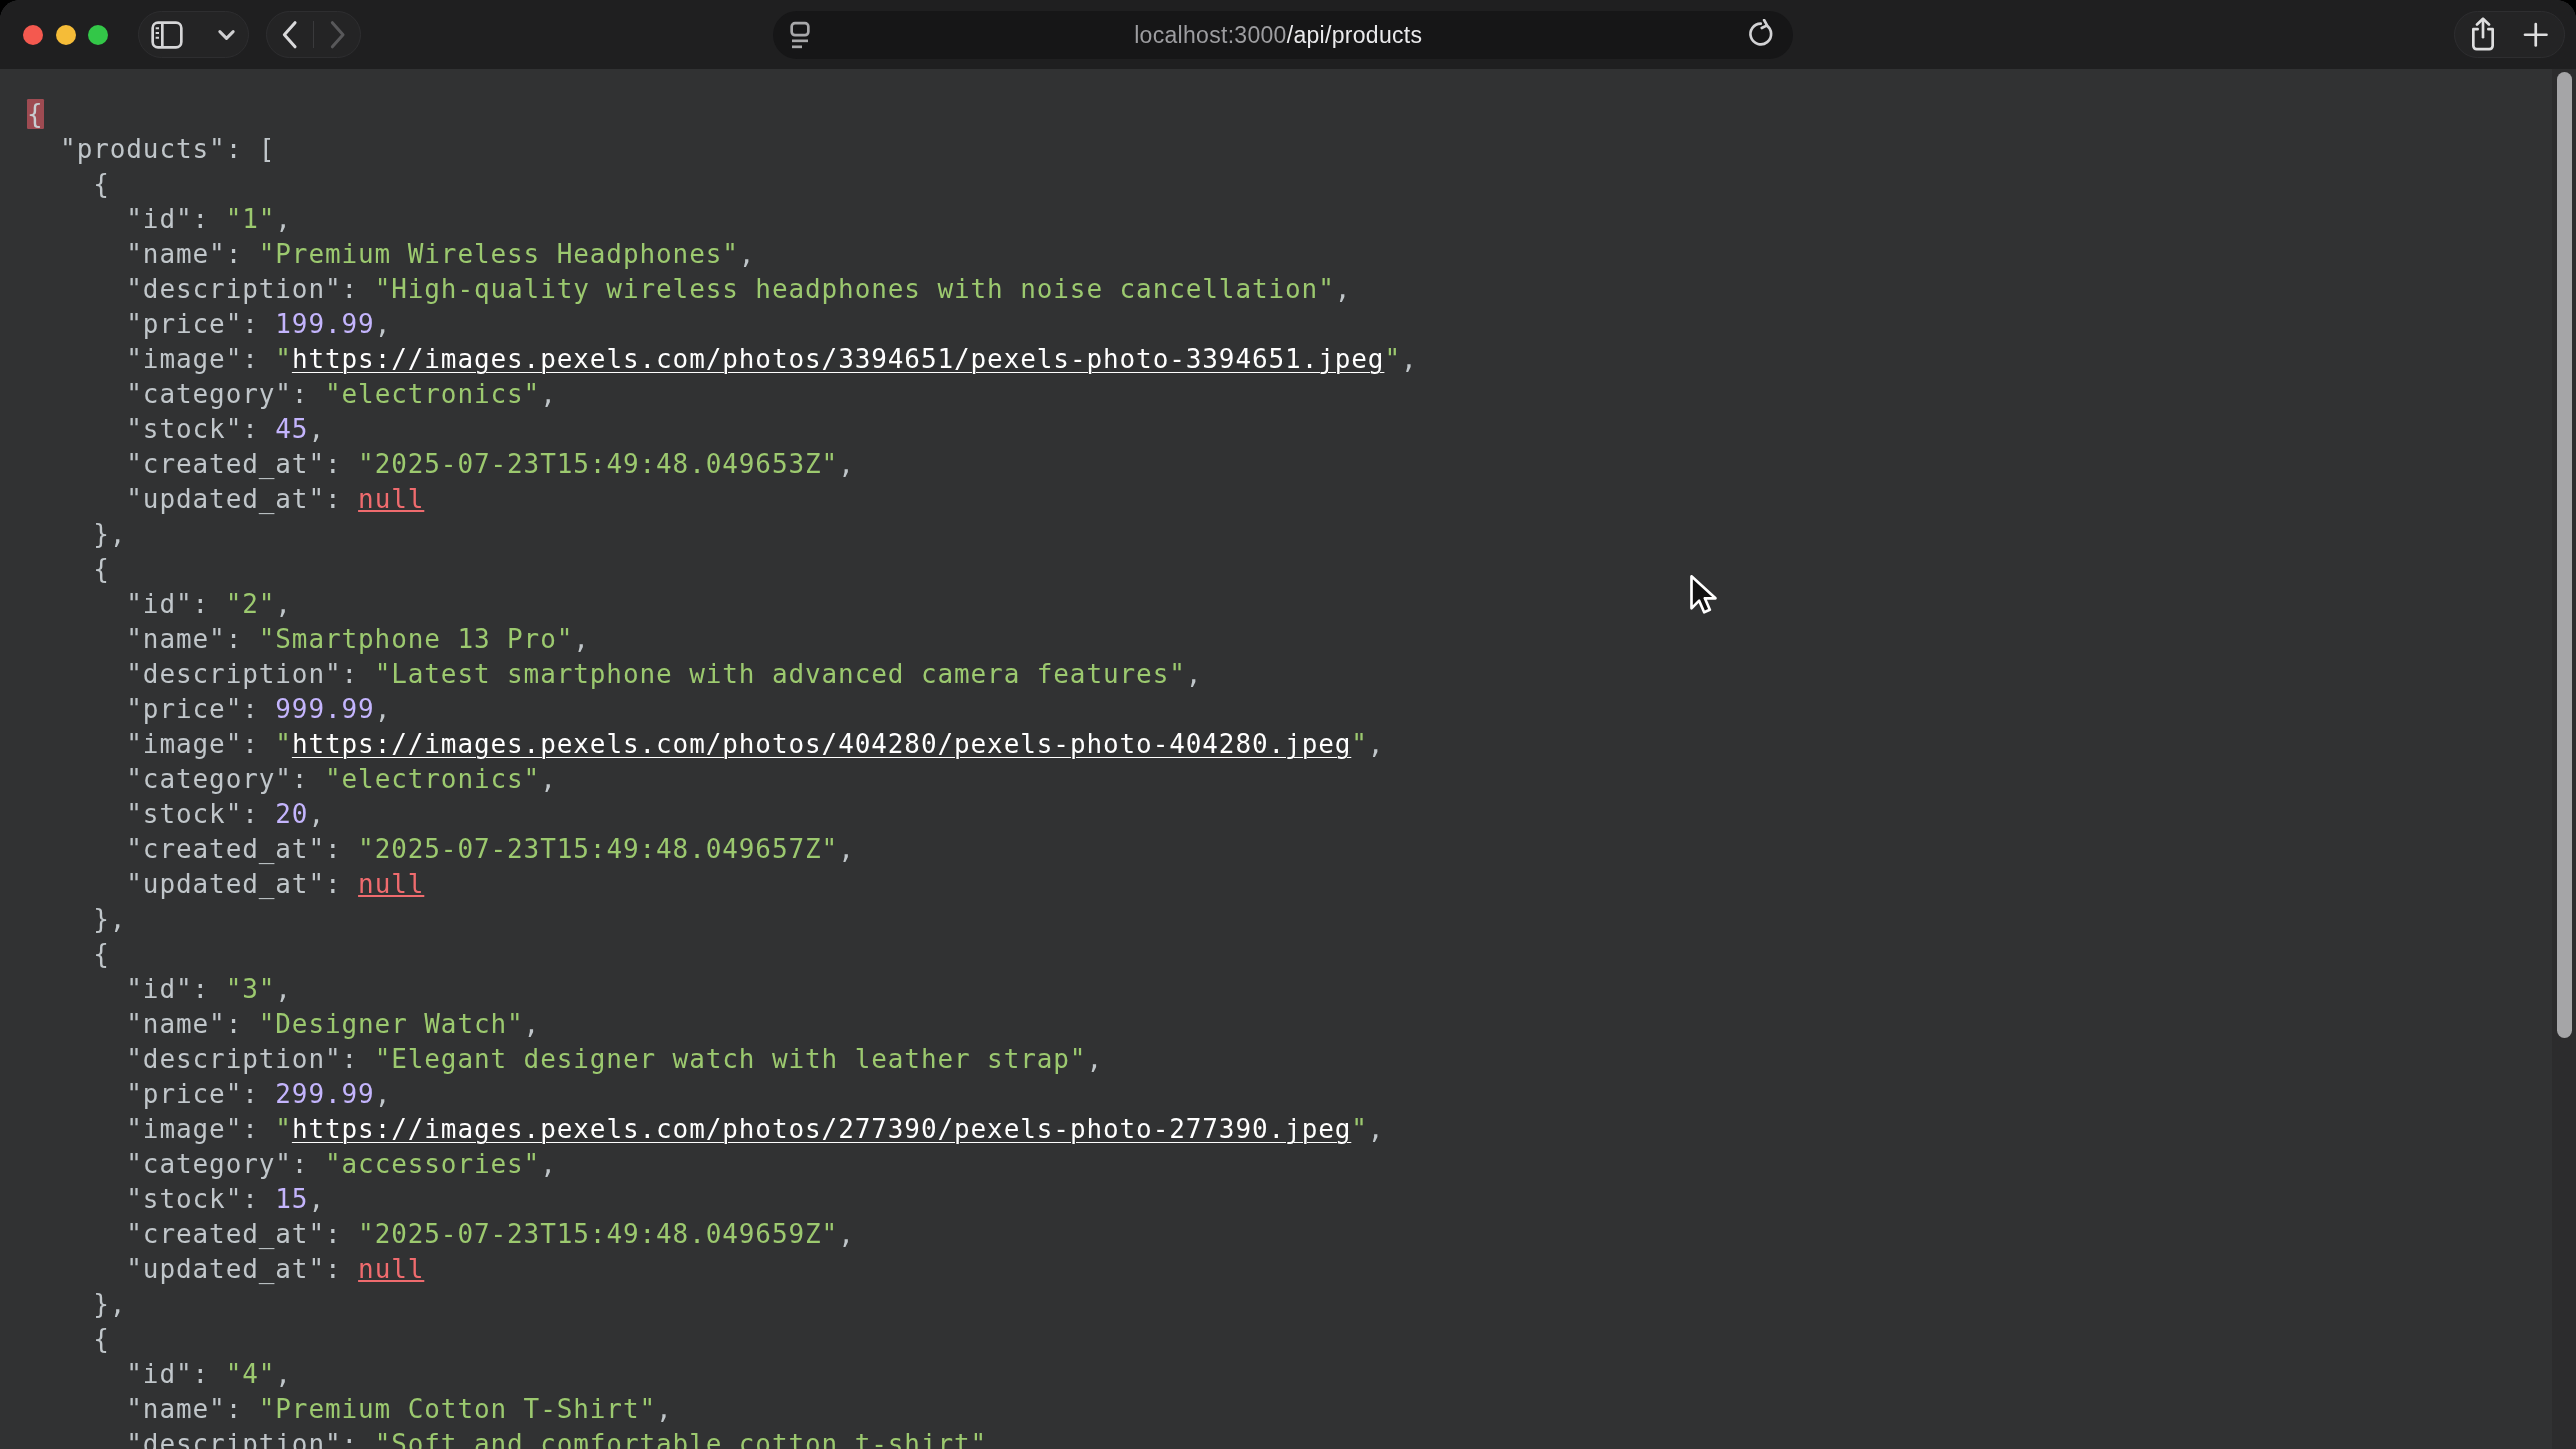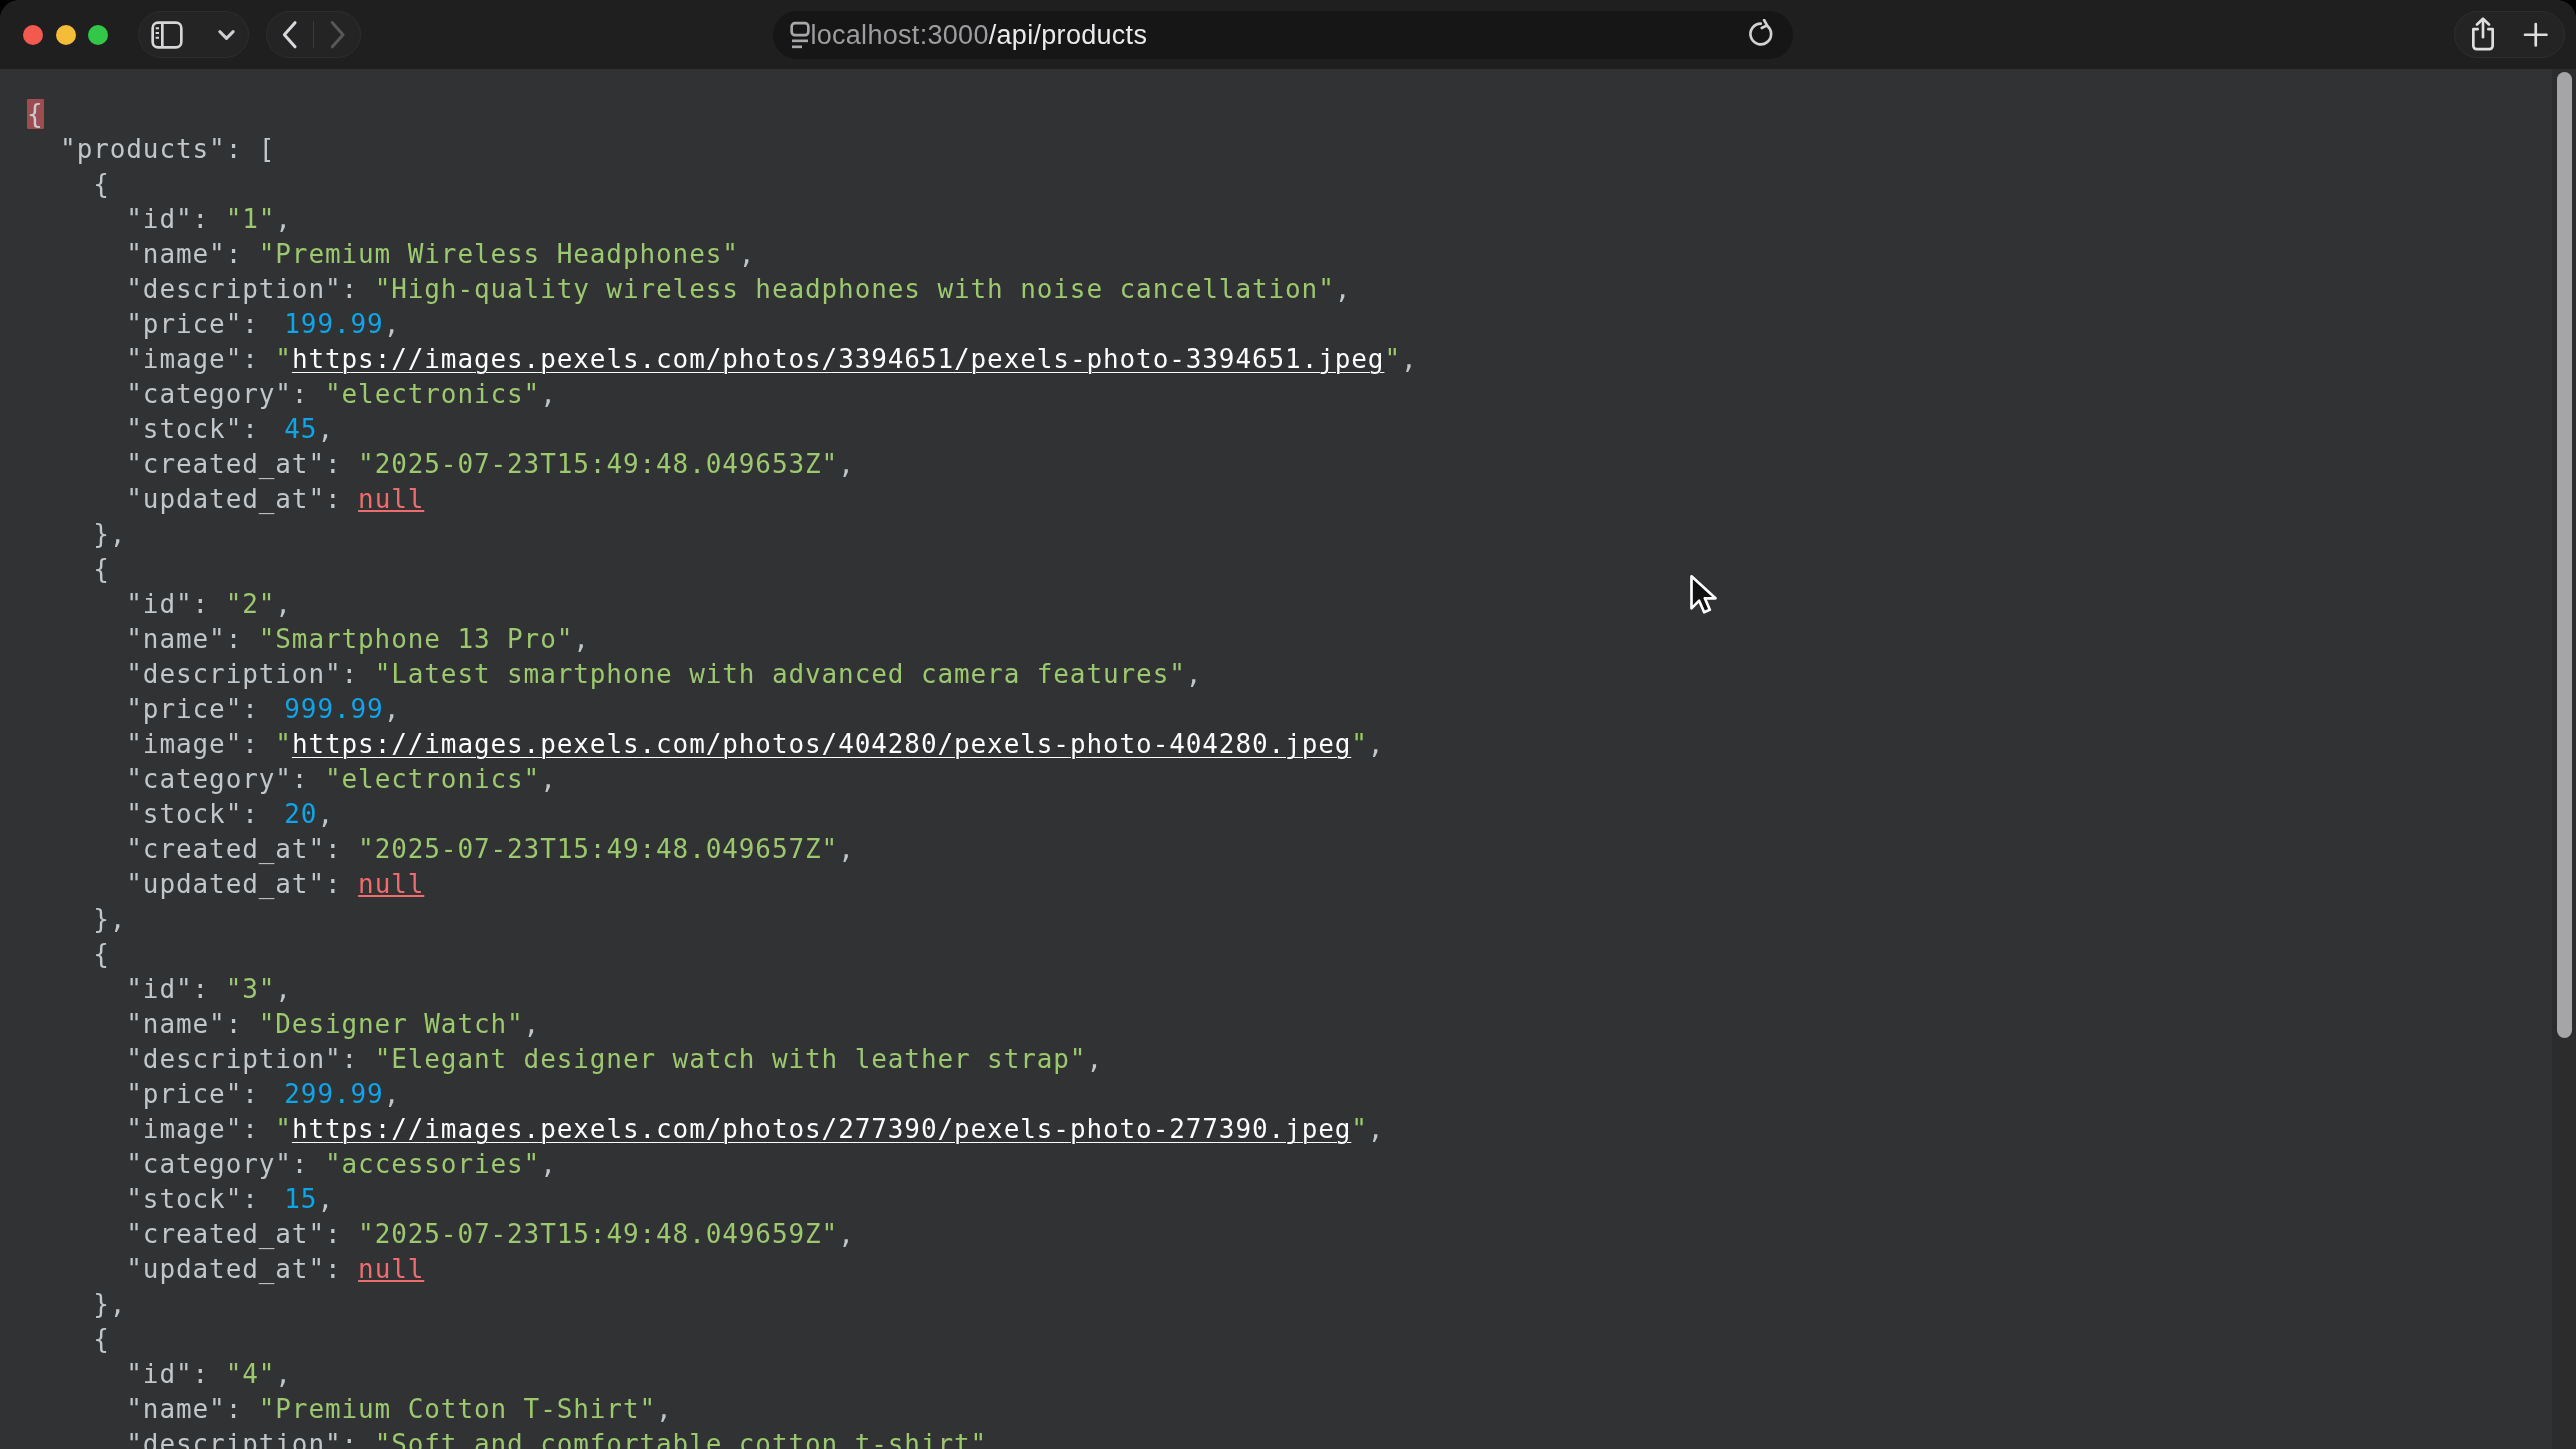--- a/index.html
+++ b/index.html
@@ -42,22 +42,22 @@
 
   .url-capsule {
     position:absolute; left:773px; top:11.4px;
     width:1020px; height:48px;
     background:#161617;
     border-radius:24px;
     display:flex; align-items:center;
     padding:0 17.4px;
   }
   .url-text {
-    flex:1; 
-    font-size:27px; letter-spacing:0.3px;
+    flex:1; text-align:center;
+    font-size:23px; letter-spacing:0.3px;
     white-space:nowrap;
   }
   .url-host { color:#9d9da0; }
   .url-path { color:#eaeaec; }
 
   .pill-actions { position:absolute; right:11.4px; top:11.4px; width:111px; justify-content:space-between; padding:0 14.8px; }
 
   
   .content {
     position:absolute; top:69px; left:0; right:0; bottom:0;
@@ -68,21 +68,21 @@
     position:absolute; left:27px; top:28px; right:40px;
     font-family:"DejaVu Sans Mono", monospace;
     font-size:26px;
     line-height:35px;
     letter-spacing:0.9px;
     white-space:pre;
   }
   .code-line { height:35px; }
   .t-g { color:#c0c6ca; }
   .t-s { color:#9cc96f; }
-  .t-n { color:#0ea5e9;margin-left:9px; }
+  .t-n { color:#c4b5fd; }
   .t-z { color:#ef6b6e;text-decoration:underline; }
   .t-u { color:#ffffff; text-decoration:underline; text-underline-offset:4px; text-decoration-thickness:1.3px; }
   .t-h { color:#c8cdd1; background:#9e4b52; border-radius:1.3px; }
 
   .scroll-track {
     position:absolute; top:0; right:0; width:24px; height:100%;
     background:rgba(0,0,0,0.10);
   }
   .scroll-thumb {
     position:absolute; top:2.7px; right:4px;

